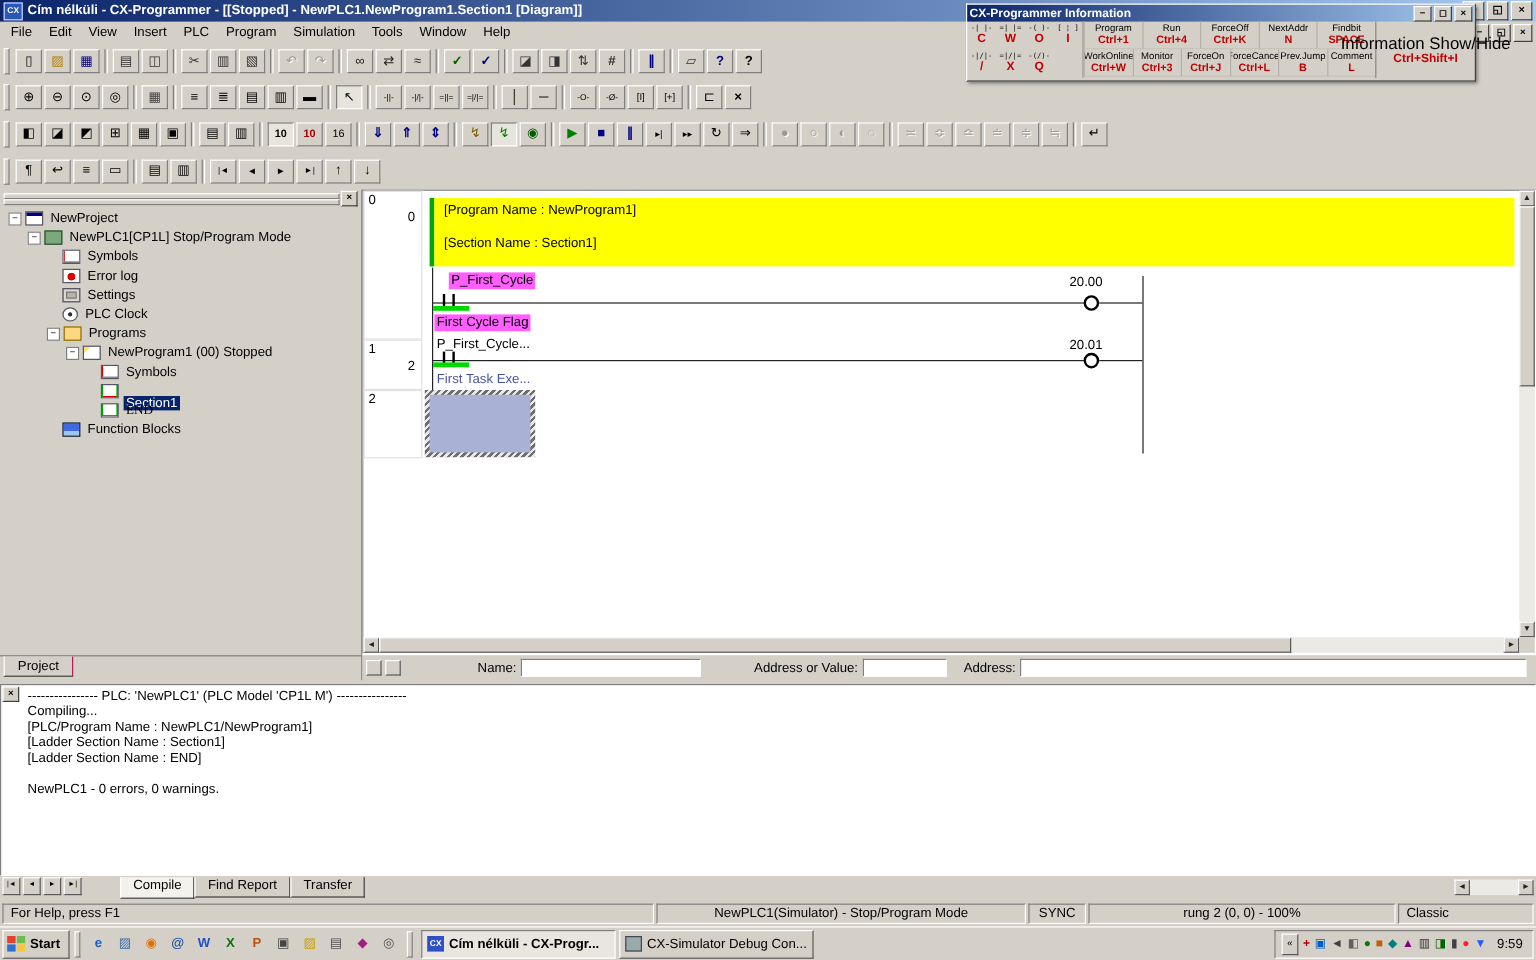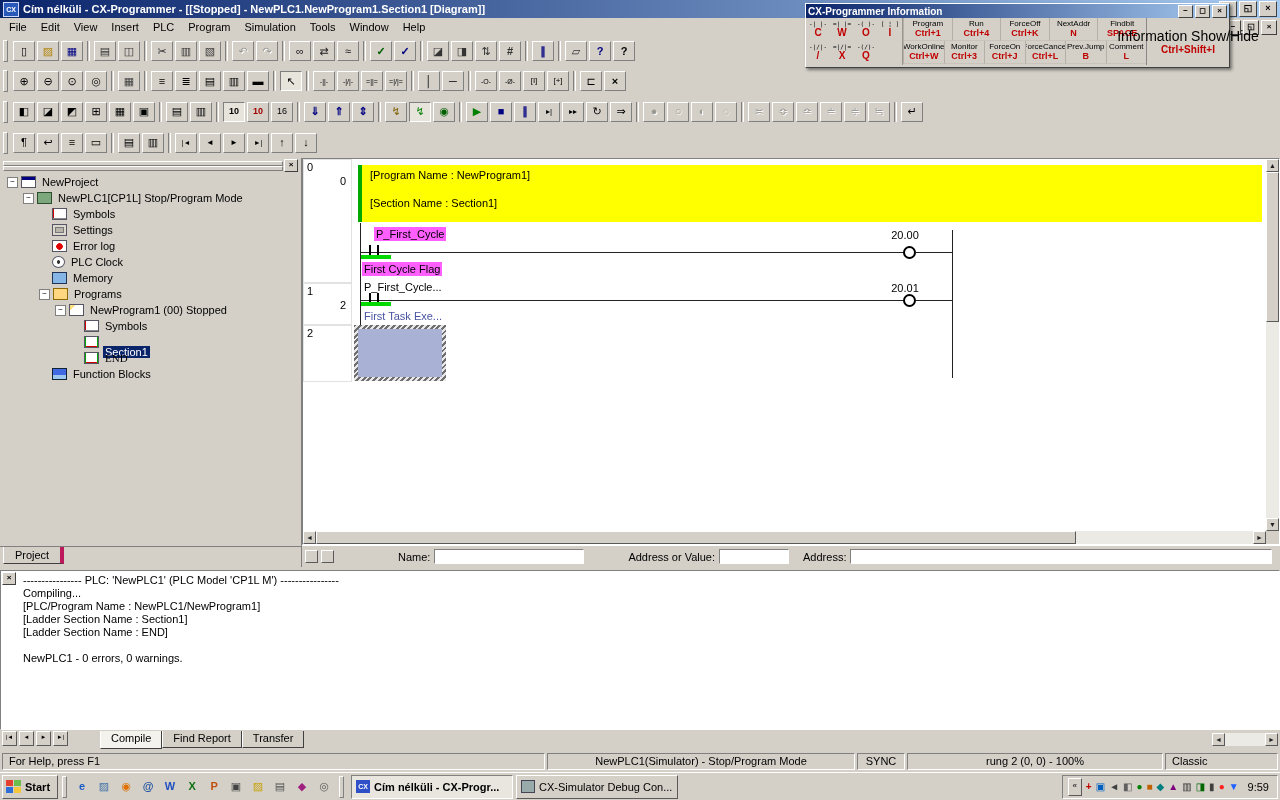--- a/index.html
+++ b/index.html
@@ -80,21 +80,21 @@
   .ti-clock{border-radius:50%;width:13px;background:radial-gradient(circle at 50% 50%,#333 0 1.5px,#fff 2px);}
   .ti-memory{background:#86b6e6;border-color:#235;}
   .ti-programs{background:#ffd780;border-color:#8a6a00;}
   .ti-program{background:linear-gradient(135deg,#ffe080 0 4px,#fff 4px);}
   .ti-section,.ti-section-end{background:#fff;box-shadow:inset 3px 0 0 -2px #0a0,inset -3px 0 0 -2px #0a0,inset 0 -4px 0 -3px #c00;}
   .ti-fb{background:linear-gradient(#4169E1 0 6px,#9cc8f0 6px);border-color:#123;}
   .tree-label{padding:0 2px;}
   .tree-label.selected{background:#0A246A;color:#fff;margin-top:20px;}
   .project-tab-strip{position:absolute;left:0;right:0;bottom:0;height:20px;border-top:1px solid #808080;}
   .project-tab{position:absolute;left:3px;top:0;width:56px;height:16px;background:#D4D0C8;
-    border-left:1px solid #fff;border-right:4px solid #be185d;border-bottom:1px solid #404040;
+    border-left:1px solid #fff;border-right:1px solid #be185d;border-bottom:1px solid #404040;
     display:flex;align-items:center;justify-content:center;}
 
   
   #ladder{position:absolute;left:302px;top:158px;right:0;height:387px;background:#fff;
     border:1px solid;border-color:#808080 #fff #fff #808080;box-sizing:border-box;}
   .ladder-margin{position:absolute;left:0;top:0;width:50px;bottom:13px;background:#fff;}
   .margin-cell{position:absolute;left:0;width:49px;border:1px solid #e2e2e2;box-sizing:border-box;}
   .rung-no{position:absolute;left:3px;top:1px;}
   .step-no{position:absolute;right:5px;top:15px;}
   .ladder-content{position:absolute;left:50px;top:0;right:13px;bottom:13px;overflow:hidden;}
@@ -533,37 +533,32 @@
           <span class="ti ti-plc"></span>
           <span class="tree-label">NewPLC1[CP1L] Stop/Program Mode</span>
         </div>
         <div class="tree-row" style="padding-left: 36px;">
           <span class="expander-spacer"></span>
           <span class="ti ti-symbols"></span>
           <span class="tree-label">Symbols</span>
         </div>
         <div class="tree-row" style="padding-left: 36px;">
           <span class="expander-spacer"></span>
+          <span class="ti ti-errorlog"></span>
+          <span class="tree-label">Error log</span>
+        </div>
+        <div class="tree-row" style="padding-left: 36px;">
+          <span class="expander-spacer"></span>
           <span class="ti ti-settings"></span>
           <span class="tree-label">Settings</span>
-        </div>
-        <div class="tree-row" style="padding-left: 36px;">
-          <span class="expander-spacer"></span>
-          <span class="ti ti-errorlog"></span>
-          <span class="tree-label">Error log</span>
         </div>
         <div class="tree-row" style="padding-left: 36px;">
           <span class="expander-spacer"></span>
           <span class="ti ti-clock"></span>
           <span class="tree-label">PLC Clock</span>
-        </div>
-        <div class="tree-row" style="padding-left: 36px;">
-          <span class="expander-spacer"></span>
-          <span class="ti ti-memory"></span>
-          <span class="tree-label">Memory</span>
         </div>
         <div class="tree-row" style="padding-left: 36px;">
           <span class="expander">−</span>
           <span class="ti ti-programs"></span>
           <span class="tree-label">Programs</span>
         </div>
         <div class="tree-row" style="padding-left: 52px;">
           <span class="expander">−</span>
           <span class="ti ti-program"></span>
           <span class="tree-label">NewProgram1 (00) Stopped</span>

